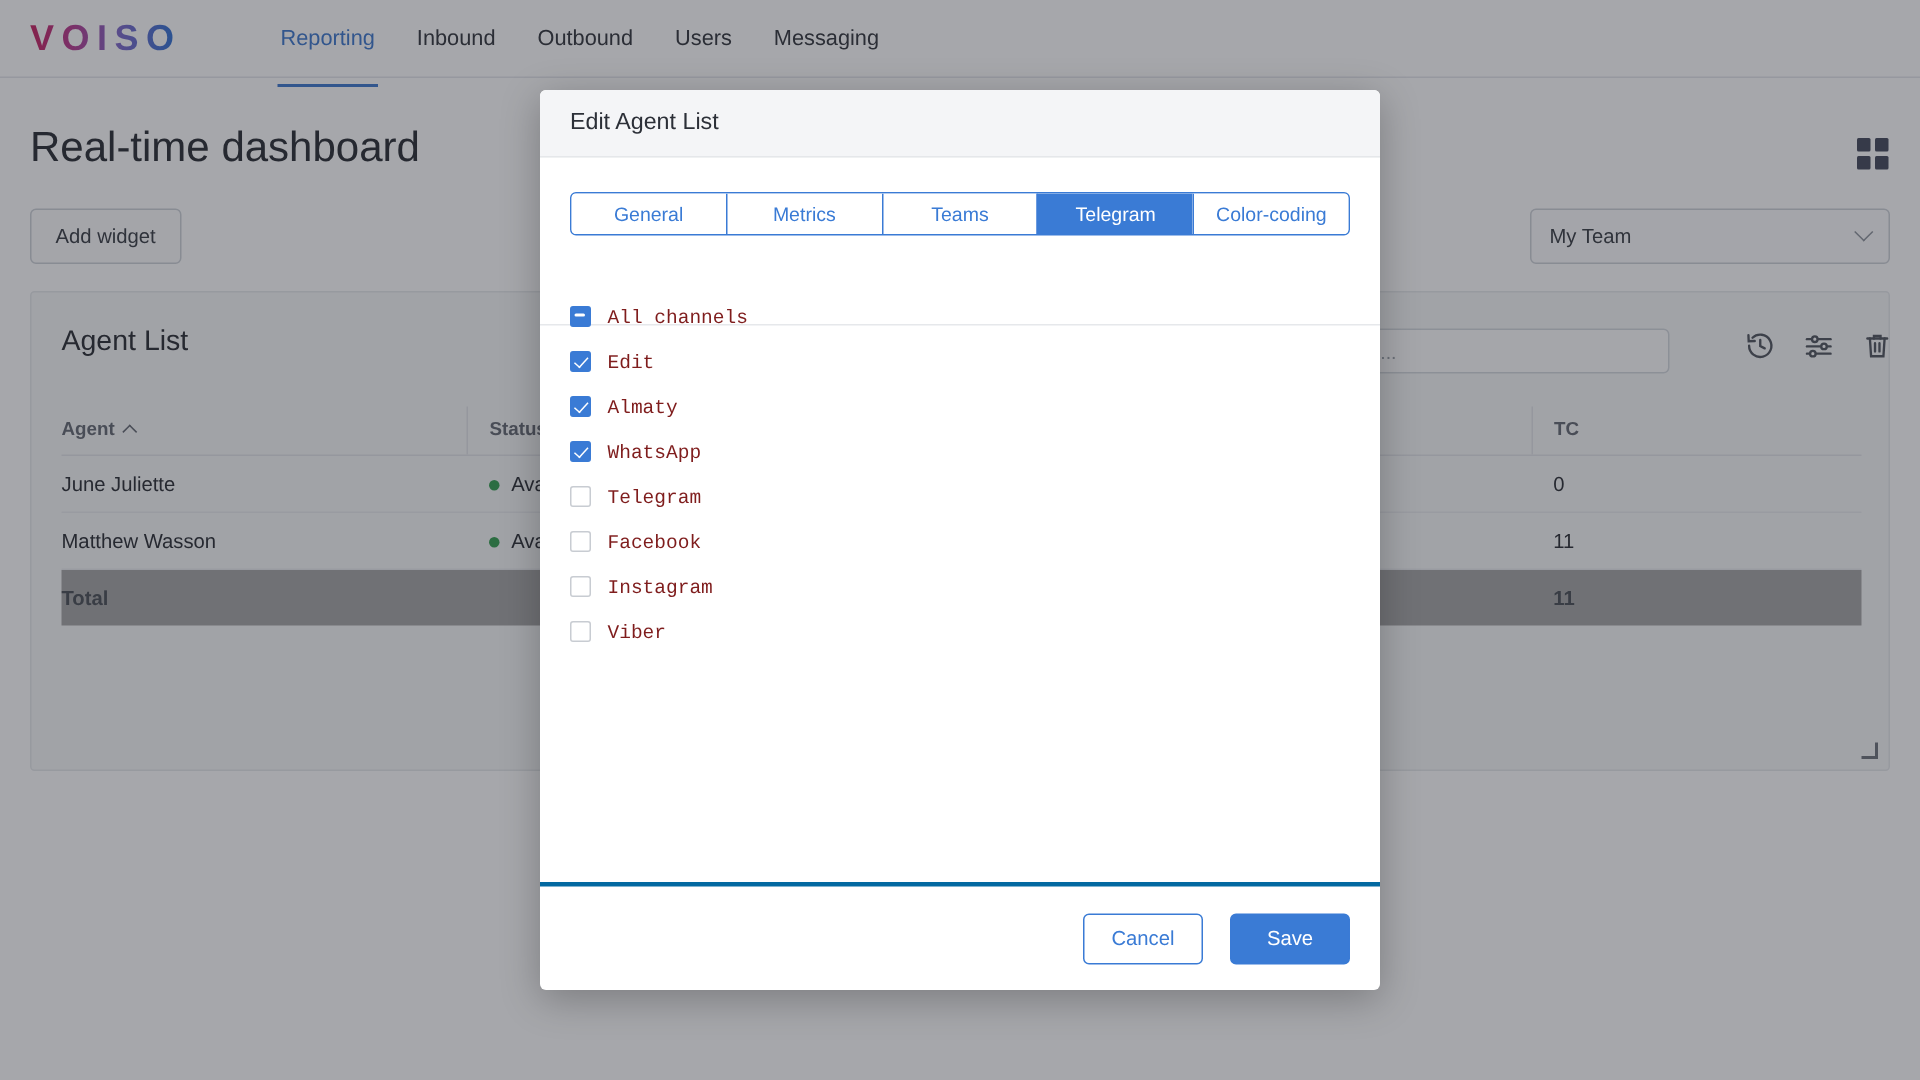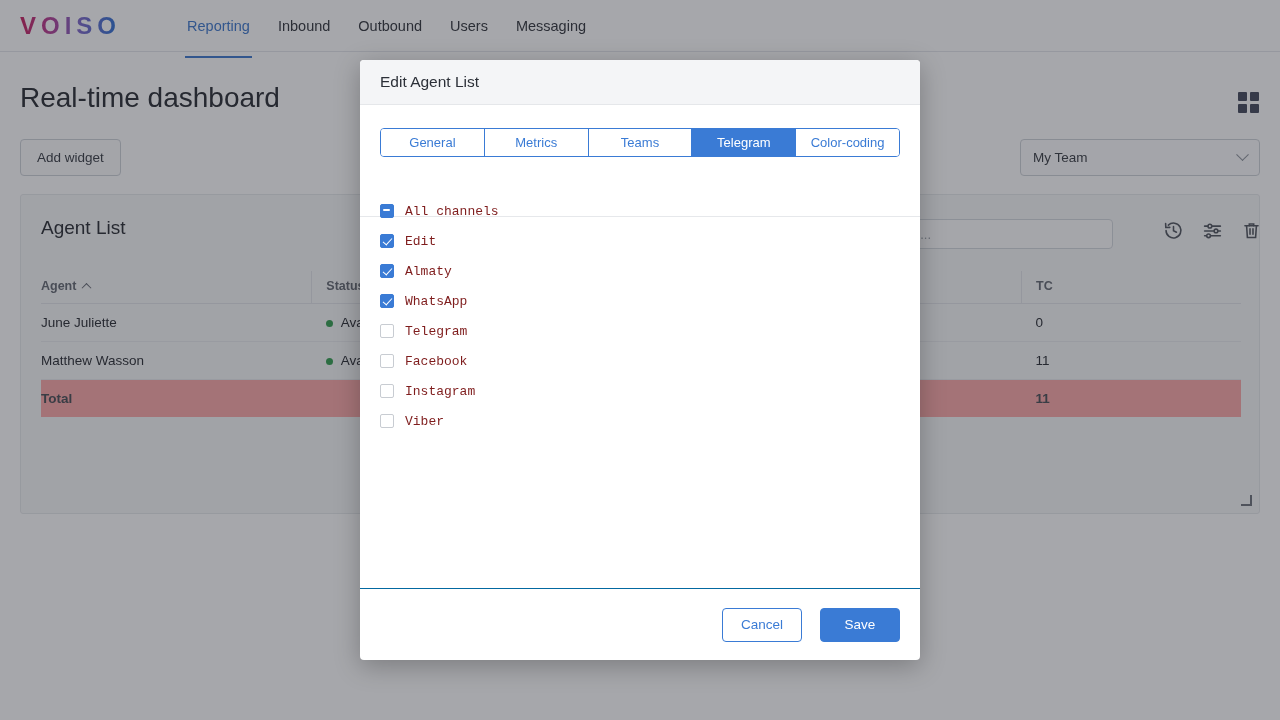--- a/index.html
+++ b/index.html
@@ -157,21 +157,21 @@
   }
   table.agents th:first-child { border-left: none; padding-left: 0; }
   table.agents td {
     padding: 11px 0 11px 14px;
     border-bottom: 1px solid #e9ebee;
     color: #24272d;
     white-space: nowrap;
   }
   table.agents td:first-child { padding-left: 0; }
   td.agent-name { color: #3874cb; cursor: pointer; }
-  tr.total-row td { background: #fca5a5; font-weight: 700; color: #444950; border-bottom: none; }
+  tr.total-row td { background: #a3a3a3; font-weight: 700; color: #444950; border-bottom: none; }
   .sort-caret {
     display: inline-block; margin-left: 7px;
     width: 7px; height: 7px;
     border-left: 1.6px solid #60656e; border-top: 1.6px solid #60656e;
     transform: rotate(45deg) translate(1px,1px);
     vertical-align: middle;
   }
   .status-dot {
     display: inline-block; width: 7px; height: 7px; border-radius: 50%;
     background: #2e9c4a; margin-right: 8px; vertical-align: middle;
@@ -257,21 +257,21 @@
   .cbox.indet { background: #3a7bd5; border: 1.5px solid #3a7bd5; }
   .cbox.indet::after {
     content: "";
     position: absolute; left: 2px; top: 4.3px;
     width: 7px; height: 2px; background: #fff; border-radius: 1px;
   }
   .check-label { font-size: 13px; color: #7f1d1d; font-family: Liberation Mono, monospace; }
 
   .modal-footer {
     flex: none; height: 72px;
-    border-top: 1px solid #0369a1;
+    border-top: 3px solid #0369a1;
     display: flex; align-items: center; justify-content: flex-end;
     gap: 18px; padding-right: 20px;
   }
   .btn {
     height: 34px; border-radius: 4px;
     font-size: 13.5px; font-family: inherit;
     display: flex; align-items: center; justify-content: center;
     cursor: pointer;
   }
   .btn-cancel { width: 80px; background: #fff; border: 1px solid #3a7bd5; color: #3a7bd5; }

